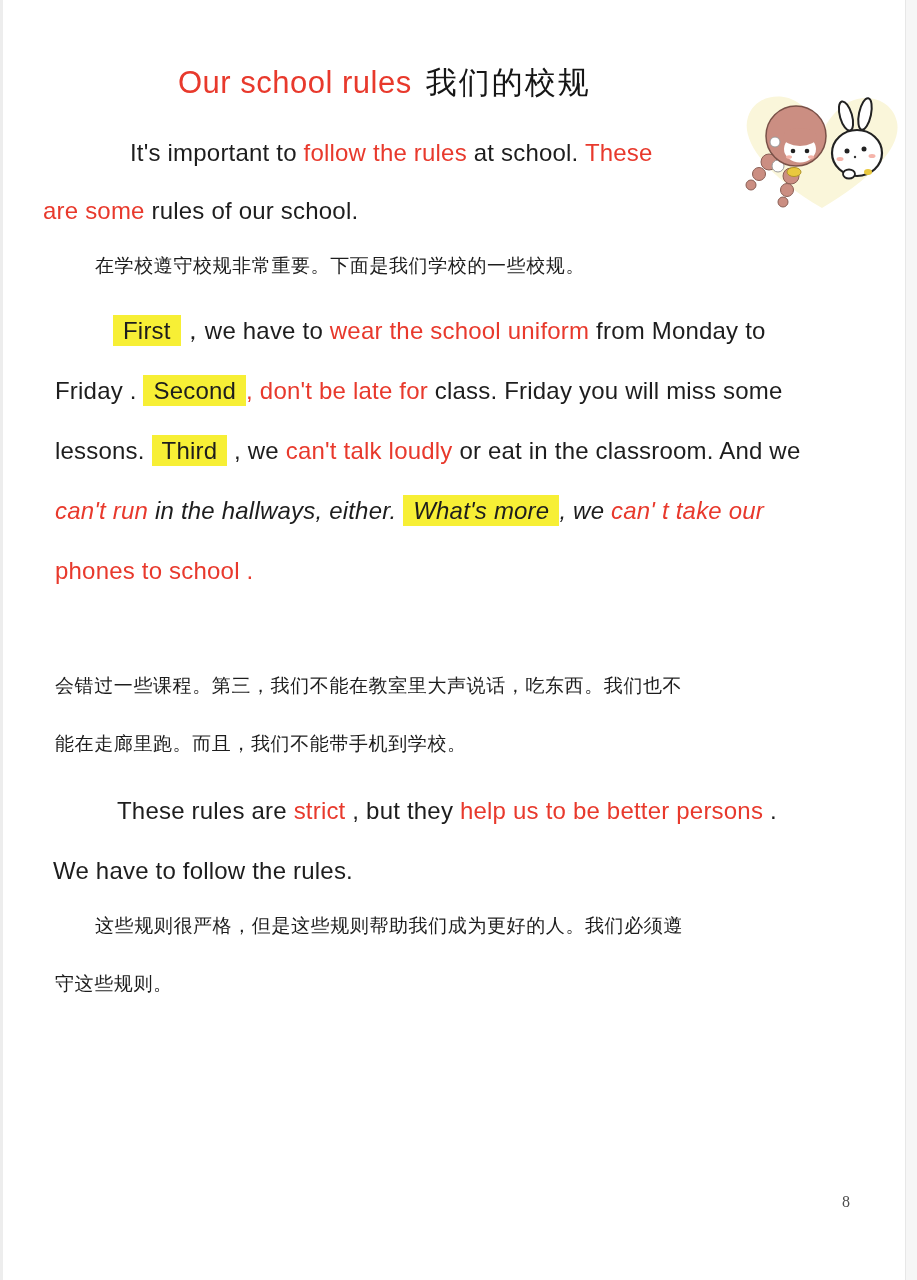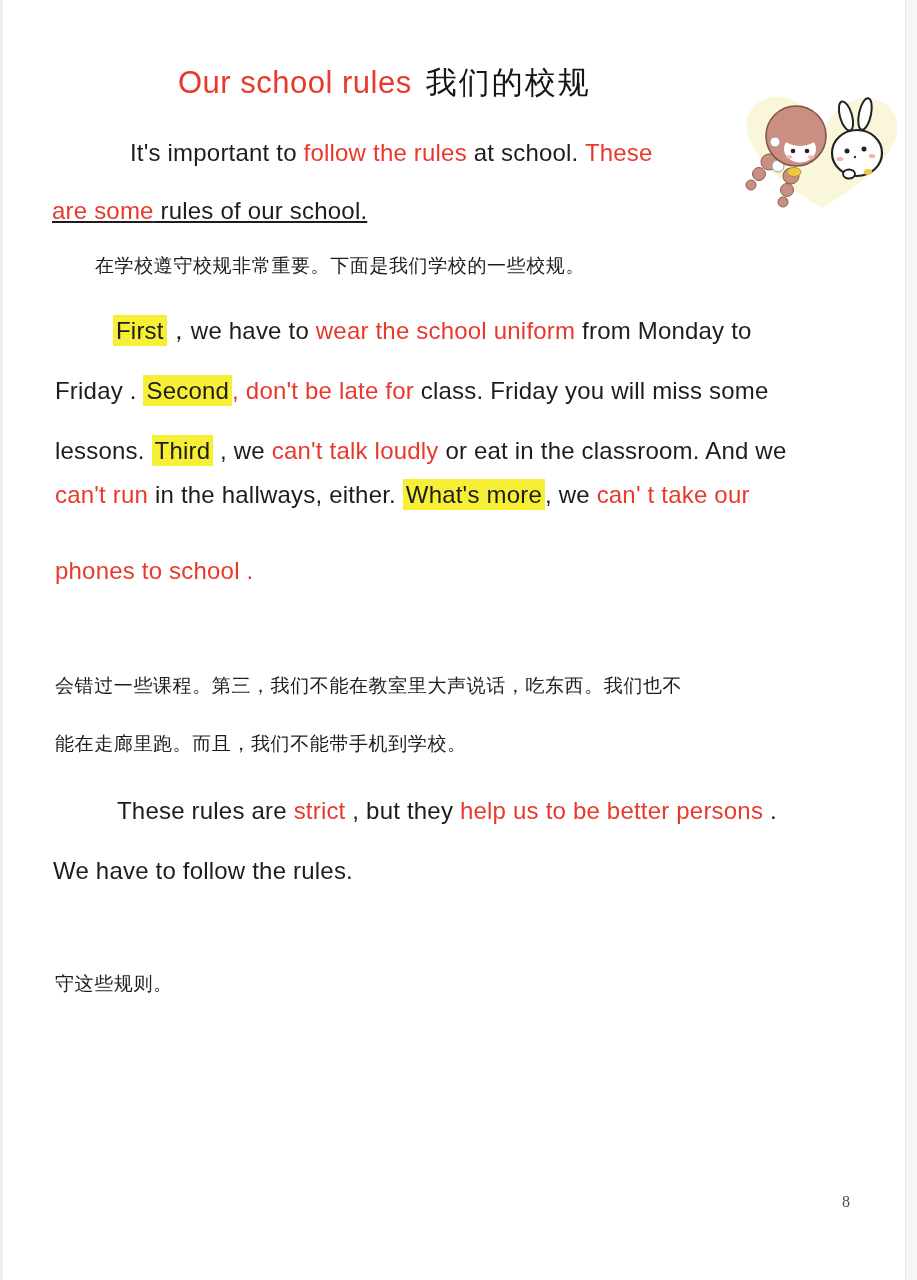--- a/index.html
+++ b/index.html
@@ -26,21 +26,21 @@
     font-size: 24px;
     line-height: 1.25;
     letter-spacing: 0.2px;
     text-align: right;
   }
   .cn { font-size: 19px; letter-spacing: 0.6px; }
   .title-line { font-size: 31px; }
   .title-en { color: var(--red, #e8392c); letter-spacing: 0.5px; }
   .title-cn { color: #161616; margin-left: 14px; letter-spacing: 2px; }
   .r  { color: var(--red, #e8392c); }
-  .hl { background: var(--yellow, #f7ef35); padding: 2px 3px; }
+  .hl { background: var(--yellow, #f7ef35); padding: 2px 10px; }
   .page-num {
     position: absolute;
     font-family: "Liberation Serif", serif;
     font-size: 16px; color: #4d4d4d; letter-spacing: 1px;
   }
   .illustration { position: absolute; left: 732px; top: 78px; }
 </style>
 </head>
 <body>
 
@@ -83,57 +83,60 @@
       <ellipse cx="108" cy="81" rx="3.5" ry="2" fill="#f5b4aa"></ellipse>
       <ellipse cx="140" cy="78" rx="3.5" ry="2" fill="#f5b4aa"></ellipse>
       <ellipse cx="117" cy="96" rx="6" ry="4.5" fill="#ffffff" stroke="#222222" stroke-width="1.8"></ellipse>
       <ellipse cx="136" cy="94" rx="4" ry="3" fill="#e9c93e"></ellipse>
     </g>
   </svg>
 
   <div class="line" style="left:130px; top:138px;">
     <span>It's important to </span><span class="r">follow the rules</span><span> at school. </span><span class="r">These</span>
   </div>
-  <div class="line" style="left:52px; top:196px;text-decoration:underline;">
+  <div class="line" style="left:43px; top:196px;">
     <span class="r">are some</span><span> rules of our school.</span>
   </div>
 
   <div class="line cn" style="left:95px; top:254px;">
     <span>在学校遵守校规非常重要。下面是我们学校的一些校规。</span>
   </div>
 
   <div class="line" style="left:113px; top:316px;">
     <span class="hl">First</span><span>，we have to </span><span class="r">wear the school uniform</span><span> from Monday to</span>
   </div>
   <div class="line" style="left:55px; top:376px;">
     <span>Friday . </span><span class="hl">Second</span><span class="r">, don't be late for</span><span> class. Friday you will miss some</span>
   </div>
   <div class="line" style="left:55px; top:436px;">
     <span>lessons. </span><span class="hl">Third</span><span> , we </span><span class="r">can't talk loudly</span><span> or eat in the classroom. And we</span>
   </div>
-  <div class="line" style="left:55px; top:480px;">
+  <div class="line" style="left:55px; top:496px;font-style:italic;">
     <span class="r">can't run</span><span> in the hallways, either. </span><span class="hl">What's more</span><span>, we </span><span class="r">can' t take our</span>
   </div>
   <div class="line" style="left:55px; top:556px;">
     <span class="r">phones to school .</span>
   </div>
 
   <div class="line cn" style="left:55px; top:674px;">
     <span>会错过一些课程。第三，我们不能在教室里大声说话，吃东西。我们也不</span>
   </div>
   <div class="line cn" style="left:55px; top:732px;">
     <span>能在走廊里跑。而且，我们不能带手机到学校。</span>
   </div>
 
   <div class="line" style="left:117px; top:796px;">
     <span>These rules are </span><span class="r">strict</span><span> , but they </span><span class="r">help us to be better persons</span><span> .</span>
   </div>
   <div class="line" style="left:53px; top:856px;">
     <span>We have to follow the rules.</span>
   </div>
 
+  <div class="line cn" style="left:95px; top:914px;">
+    <span>这些规则很严格，但是这些规则帮助我们成为更好的人。我们必须遵</span>
+  </div>
   <div class="line cn" style="left:55px; top:972px;">
     <span>守这些规则。</span>
   </div>
 
   <div class="page-num" style="left:842px; top:1193px;">8</div>
 
 </div>
 
 </body></html>

